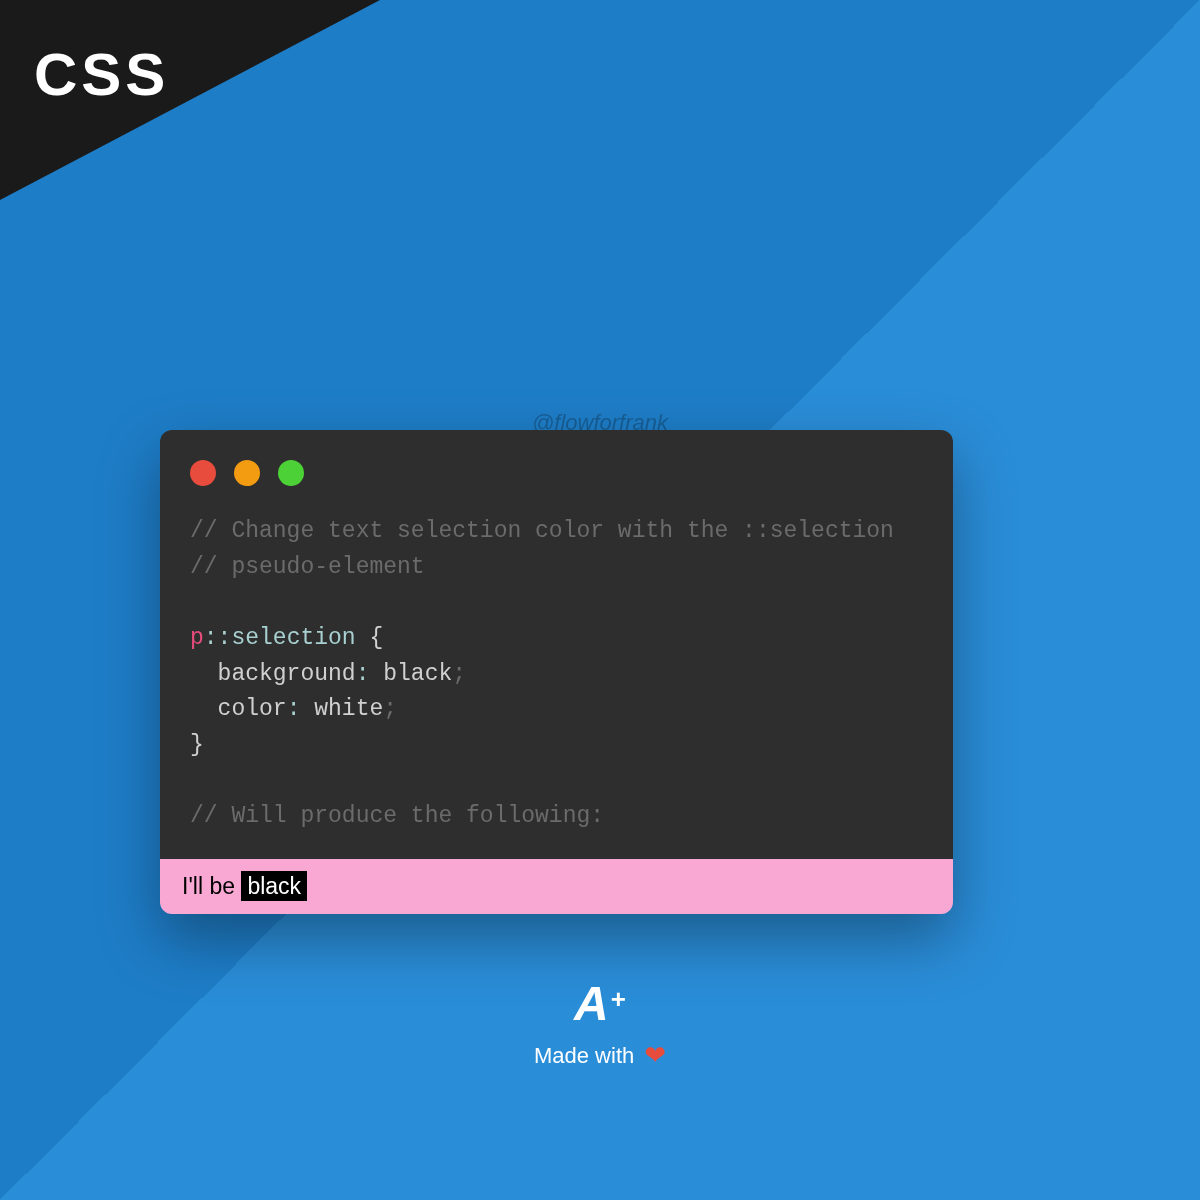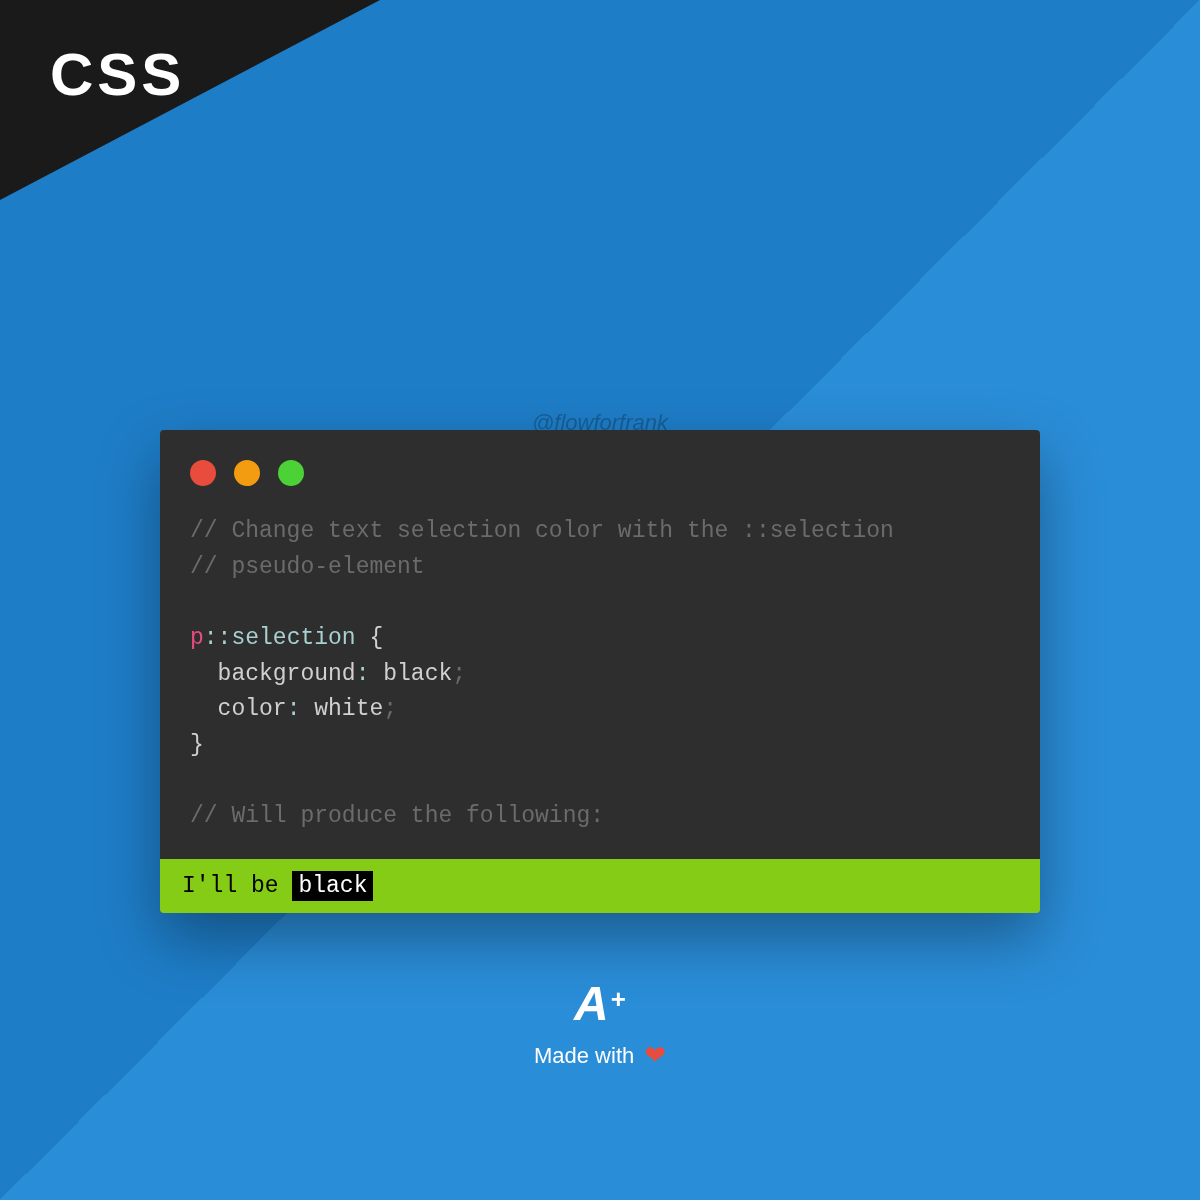--- a/index.html
+++ b/index.html
@@ -16,41 +16,41 @@
     top: 0;
     left: 0;
     width: 0;
     height: 0;
     border-left: 380px solid #1a1a1a;
     border-bottom: 200px solid transparent;
   }
   .corner-label {
     position: absolute;
     top: 40px;
-    left: 50px;
+    left: 34px;
     color: #ffffff;
     font-size: 60px;
     font-weight: 900;
     letter-spacing: 4px;
   }
   .watermark {
     position: absolute;
     top: 410px;
     left: 50%;
     transform: translateX(-50%);
     font-size: 22px;
     color: rgba(0,0,0,0.25);
     font-style: italic;
   }
   .code-window {
     position: absolute;
     top: 430px;
     left: 160px;
-    width: 880px;
-    border-radius: 4px;
+    width: 793px;
+    border-radius: 12px;
     overflow: hidden;
     box-shadow: 0 25px 60px rgba(0,0,0,0.35);
   }
   .code-body {
     background: #2e2e2e;
     padding: 30px 30px 24px 30px;
   }
   .traffic-lights {
     display: flex;
     gap: 18px;
@@ -72,23 +72,23 @@
   }
   .c-comment { color: #6b6b6b; }
   .c-tag { color: #e84c7d; }
   .c-pseudo { color: #a8d0d0; }
   .c-brace { color: #d0d0d0; }
   .c-prop { color: #d0d0d0; }
   .c-colon { color: #a8d0d0; }
   .c-value { color: #d0d0d0; }
   .c-punc { color: #6b6b6b; }
   .output-bar {
-    background: #84cc16;
+    background: #f9a8d4;
     padding: 14px 22px;
-    font-family: Liberation Mono, monospace;
+    font-family: Liberation Sans, sans-serif;
     font-size: 23px;
     color: #000;
   }
   .sel-black {
     background: #000;
     color: #fff;
     padding: 2px 6px;
   }
   .footer {
     position: absolute;

